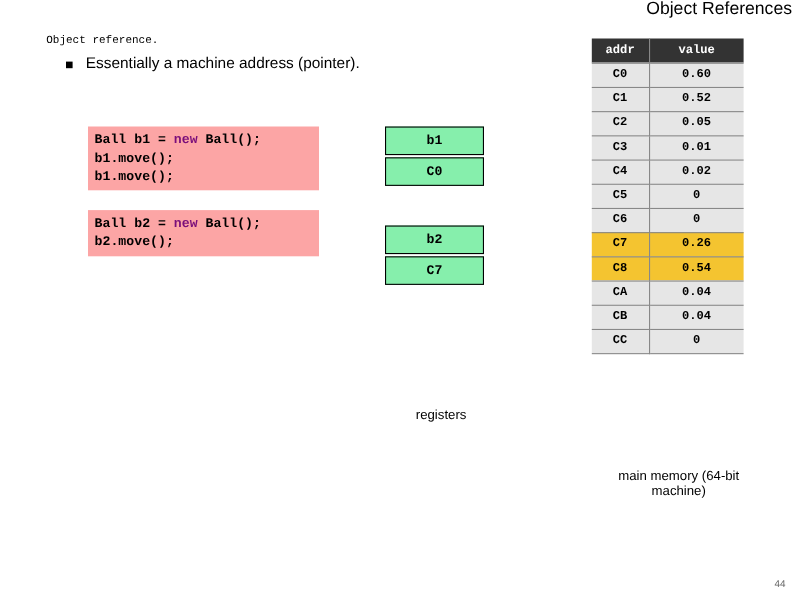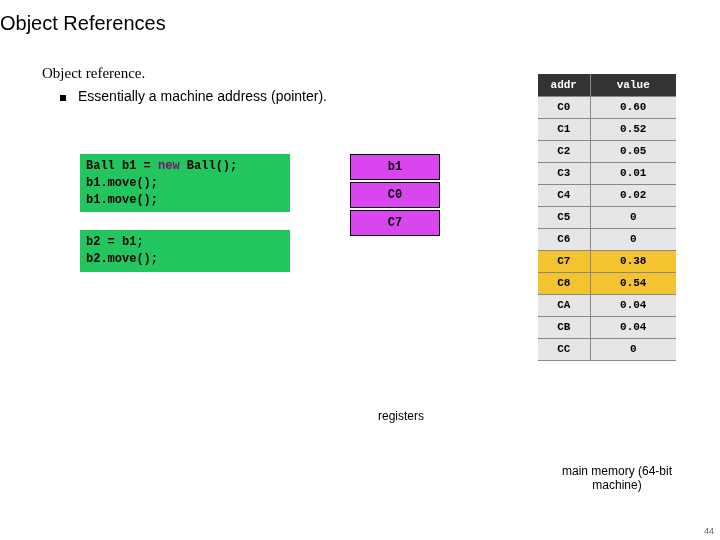--- a/index.html
+++ b/index.html
@@ -8,29 +8,28 @@
     padding: 0;
     width: 720px;
     height: 540px;
     font-family: Georgia, 'Times New Roman', serif;
     font-size: 14px;
     color: #000;
     background: #fff;
     position: relative;
   }
   .slide-title {
-    text-align: left;
-    font-size: 20px;
-    padding-top: 12px;
+    text-align: right;
+    font-size: 16px;
     font-family: 'Comic Sans MS', cursive, sans-serif;
   }
   .section-heading {
-    font-family: Liberation Serif, serif;
-    font-size: 15px;
-    margin: 30px 0 6px 42px;
+    font-family: Liberation Mono, monospace;
+    font-size: 10px;
+    margin: 14px 0 6px 42px;
   }
   ul.bullets {
     margin: 0 0 0 60px;
     padding: 0;
     list-style: none;
   }
   ul.bullets li {
     font-family: 'Comic Sans MS', cursive, sans-serif;
     font-size: 14px;
     margin: 2px 0;
@@ -50,21 +49,21 @@
     position: relative;
     margin-top: 20px;
   }
   .code-col {
     position: absolute;
     left: 80px;
     top: 30px;
     width: 210px;
   }
   .code-block {
-    background: #22c55e;
+    background: #fca5a5;
     font-family: 'Courier New', monospace;
     font-size: 12px;
     font-weight: bold;
     padding: 4px 6px;
     margin-bottom: 18px;
     line-height: 1.4;
     white-space: pre;
   }
   .code-block .kw { color: #7a0e7a; }
   .reg-col {
@@ -76,21 +75,21 @@
   .reg-cell {
     height: 26px;
     border: 1px solid #000;
     display: flex;
     align-items: center;
     justify-content: center;
     font-family: 'Courier New', monospace;
     font-size: 12px;
     font-weight: bold;
     margin-bottom: 2px;
-    background: #d946ef;
+    background: #86efac;
     position: relative;
   }
   .reg-cell[data-gap="true"] { margin-top: 36px; }
   .reg-label {
     position: absolute;
     left: 356px;
     width: 90px;
     text-align: center;
     font-family: 'Comic Sans MS', cursive, sans-serif;
     font-size: 12px;
@@ -155,30 +154,33 @@
 <div class="section-heading">Object reference.</div>
 <ul class="bullets">
   <li>Essentially a machine address (pointer).</li>
 </ul>
 
 <div class="content">
   <div class="code-col">
     <div class="code-block"><span>Ball b1 = </span><span class="kw">new</span><span> Ball();</span>
 <span>b1.move();</span>
 <span>b1.move();</span></div>
-    <div class="code-block"><span>b2 = b1;</span>
+    <div class="code-block"><span>Ball b2 = </span><span class="kw">new</span><span> Ball();</span>
 <span>b2.move();</span></div>
   </div>
 
   <div class="reg-col">
     <div class="reg-cell" data-gap="false">
         <span>b1</span>
       </div>
     <div class="reg-cell" data-gap="false">
         <span>C0</span>
+      </div>
+    <div class="reg-cell" data-gap="true">
+        <span>b2</span>
       </div>
     <div class="reg-cell" data-gap="false">
         <span>C7</span>
       </div>
   </div>
   <div class="reg-label" style="top:285px;">registers</div>
 
   <table class="mem-table">
     <thead>
       <tr>
@@ -210,21 +212,21 @@
         <tr>
           <td>C5</td>
           <td>0</td>
         </tr>
         <tr>
           <td>C6</td>
           <td>0</td>
         </tr>
         <tr class="hl">
           <td>C7</td>
-          <td>0.38</td>
+          <td>0.26</td>
         </tr>
         <tr class="hl">
           <td>C8</td>
           <td>0.54</td>
         </tr>
         <tr>
           <td>CA</td>
           <td>0.04</td>
         </tr>
         <tr>

